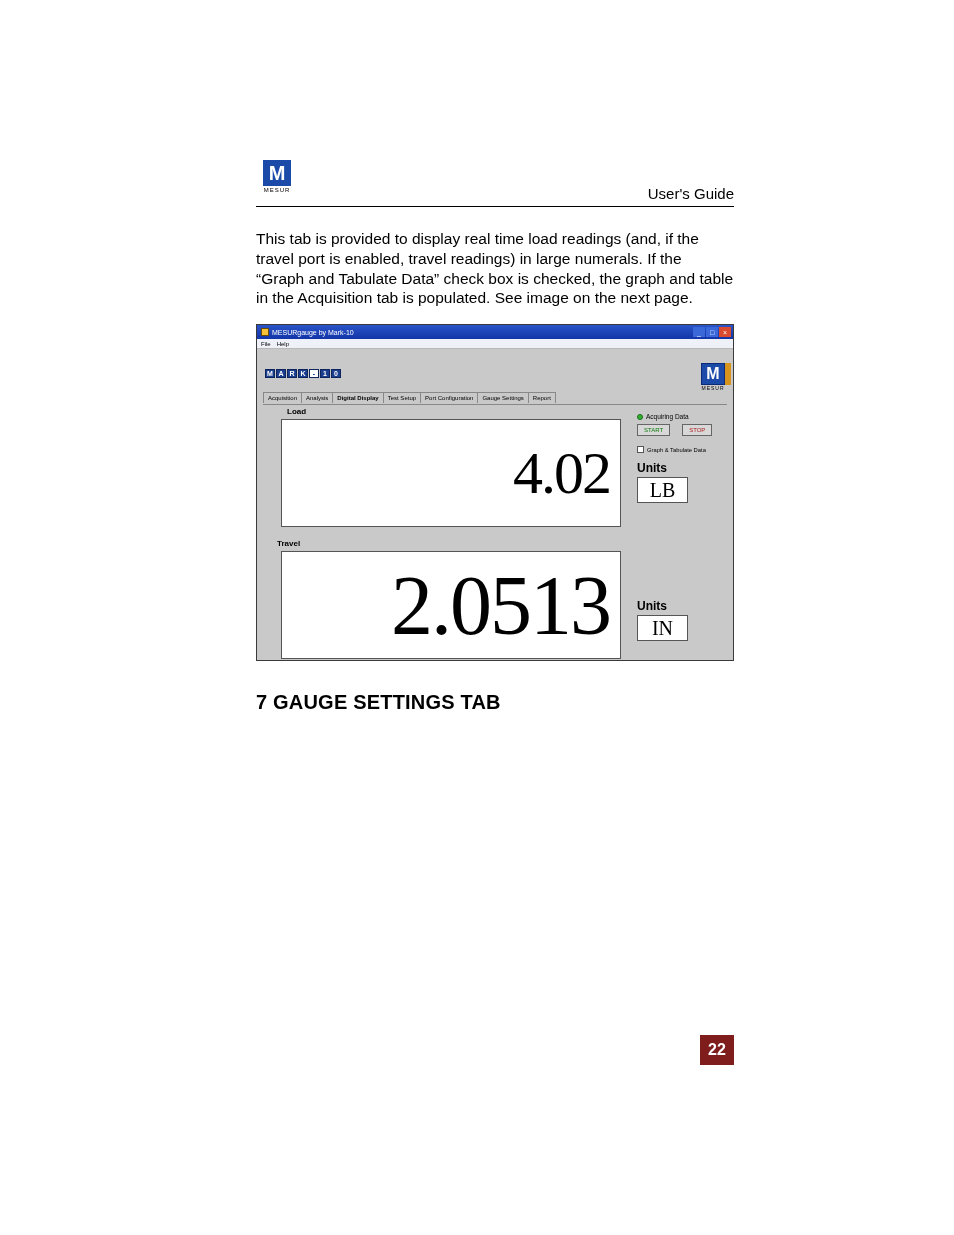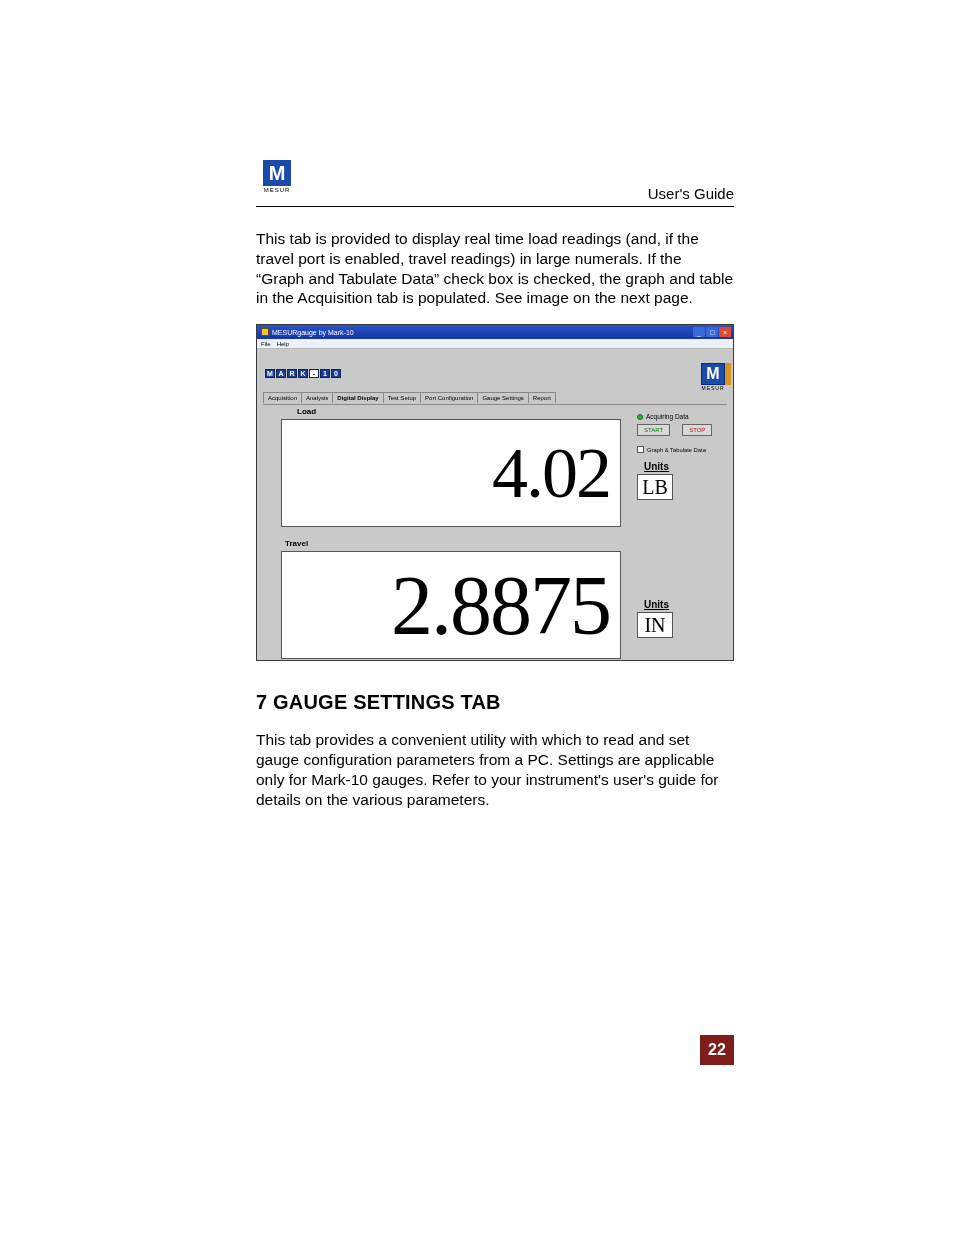--- a/index.html
+++ b/index.html
@@ -33,34 +33,34 @@
   .mesur-mini .sq2{ width:24px; height:22px; background:#1b4aa8; color:#fff; font-weight:900; font-size:16px; display:flex; align-items:center; justify-content:center; margin:0 auto; border:1px solid #0b2a78;}
   .mesur-mini .t{ font-size:5px; letter-spacing:1px; color:#000;}
   .sidebadge{ position:absolute; right:2px; top:14px; width:6px; height:22px; background:#d8951e; font-size:4px; writing-mode:vertical-rl; text-align:center;}
   .tabs { position:absolute; left:6px; top:43px; display:flex; font-size:6px;}
   .tabs span{ padding:2px 4px; background:#c9c9c9; border:1px solid #888; border-bottom:none; margin-right:-1px; color:#000;}
   .tabs span.active{ background:#c9c9c9; font-weight:bold; position:relative; z-index:2;}
   .tabline{ position:absolute; left:6px; right:6px; top:55px; height:1px; background:#888;}
 
   .panel-label { position:absolute; font-size:8px; font-weight:bold; color:#000;}
   .big-display { position:absolute; background:#fff; border:1.5px solid #555; display:flex; align-items:center; justify-content:flex-end; padding-right:10px; font-family: "Times New Roman", serif;}
-  .big-display.load { left:24px; top:70px; width:340px; height:108px; font-size:72px; letter-spacing:-2px;}
+  .big-display.load { left:24px; top:70px; width:340px; height:108px; font-size:60px; letter-spacing:-2px;}
   .big-display.travel{ left:24px; top:202px; width:340px; height:108px; font-size:84px; letter-spacing:-2px;}
 
   .side { position:absolute; left:378px; top:58px; width:92px;}
   .acq { font-size:6.5px; color:#000; margin:6px 0 4px 2px; display:flex; align-items:center; gap:3px;}
   .acq .dot{ width:6px; height:6px; background:#2fb32f; border-radius:50%; border:1px solid #1a6b1a;}
   .btnrow{ display:flex; gap:12px; margin:4px 0 10px 2px;}
   .btnrow button{ font-size:6px; padding:2px 6px; border:1px solid #666; background:#d8d8d8; cursor:pointer;}
   .btnrow button.start{ color:#0a7a0a;}
   .btnrow button.stop{ color:#b02020;}
   .chkrow{ font-size:5.8px; color:#000; margin:2px 0 8px 2px; display:flex; align-items:center; gap:3px;}
   .chkrow .cb{ width:7px; height:7px; border:1px solid #555; background:#fff;}
-  .units-lbl{ font-size:10px; font-weight:bold; color:#000; margin-left:9px;text-decoration:underline;}
-  .units-box{ width:36px; height:26px; background:#fff; border:1.5px solid #555; margin:2px 0 0 2px; font-family:"Times New Roman", serif; font-size:20px; display:flex; align-items:center; justify-content:center;}
+  .units-lbl{ font-size:12px; font-weight:bold; color:#000; margin-left:2px;}
+  .units-box{ width:51px; height:26px; background:#fff; border:1.5px solid #555; margin:2px 0 0 2px; font-family:"Times New Roman", serif; font-size:20px; display:flex; align-items:center; justify-content:center;}
   .side2 { position:absolute; left:378px; top:250px; width:92px;}
 </style>
 </head>
 <body>
 
 <div class="page">
 
   <div class="header-row">
     <div class="mesur-logo">
       <div class="sq">M</div>
@@ -108,25 +108,25 @@
         <span>Acquisition</span>
         <span>Analysis</span>
         <span class="active">Digital Display</span>
         <span>Test Setup</span>
         <span>Port Configuration</span>
         <span>Gauge Settings</span>
         <span>Report</span>
       </div>
       <div class="tabline"></div>
 
-      <div class="panel-label" style="left:40px; top:58px;">Load</div>
+      <div class="panel-label" style="left:30px; top:58px;">Load</div>
       <div class="big-display load">4.02</div>
 
-      <div class="panel-label" style="left:28px; top:190px;">Travel</div>
-      <div class="big-display travel">2.8875</div>
+      <div class="panel-label" style="left:20px; top:190px;">Travel</div>
+      <div class="big-display travel">2.0513</div>
 
       <div class="side">
         <div class="acq">
           <span class="dot"></span>
           <span>Acquiring Data</span>
         </div>
         <div class="btnrow">
           <button class="start">START</button>
           <button class="stop">STOP</button>
         </div>
@@ -139,16 +139,15 @@
       </div>
 
       <div class="side2">
         <div class="units-lbl">Units</div>
         <div class="units-box">IN</div>
       </div>
     </div>
   </div>
 
   <h2 class="section">7  GAUGE SETTINGS TAB</h2>
-  <p class="body">This tab provides a convenient utility with which to read and set gauge configuration parameters from a PC. Settings are applicable only for Mark-10 gauges. Refer to your instrument's user's guide for details on the various parameters.</p>
 
   <div class="pgnum-box">22</div>
 </div>
 
 </body></html>

